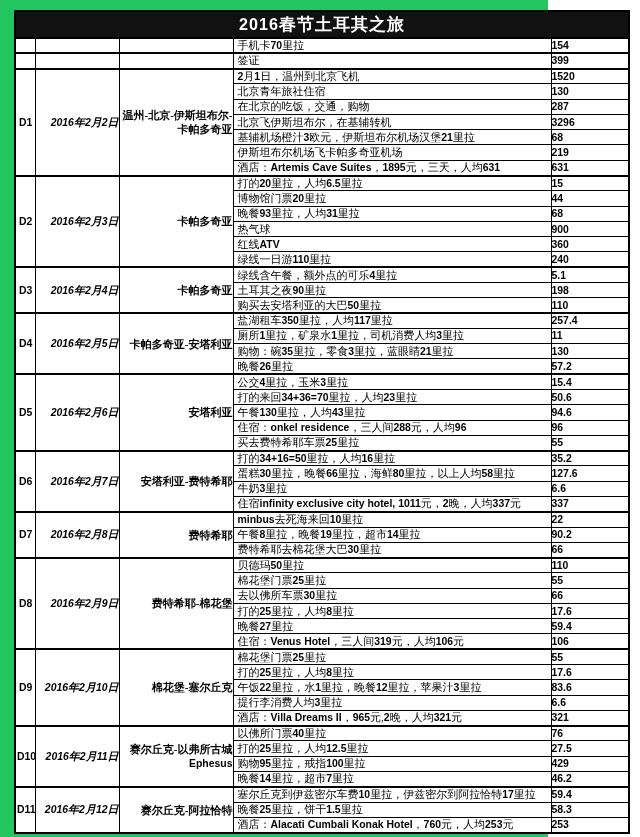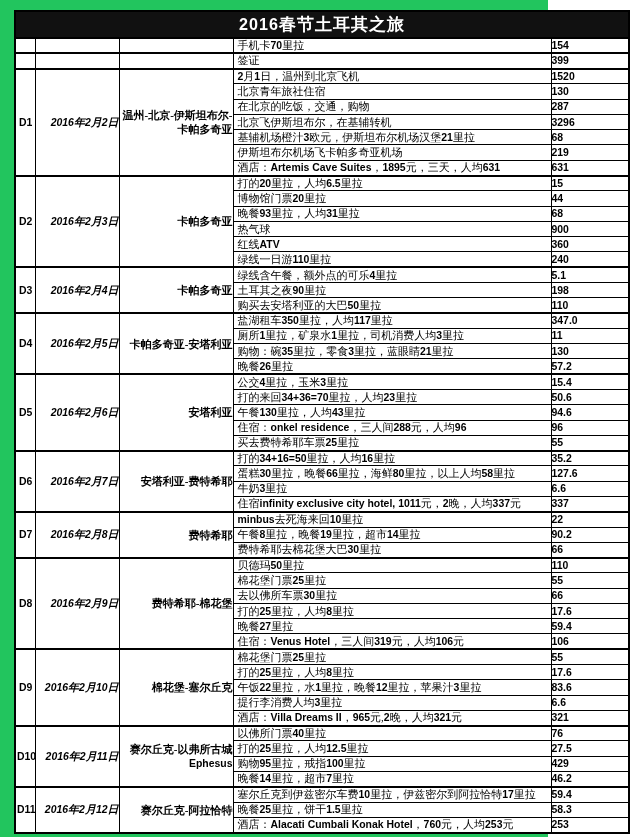--- a/index.html
+++ b/index.html
@@ -163,21 +163,21 @@
         </tr>
         <tr>
           <td class="desc">购买去安塔利亚的大巴<span class="lat">50</span>里拉</td>
           <td class="amt"><span class="lat">110</span></td>
         </tr>
         <tr class="group-start">
           <td class="day" rowspan="4"><span class="lat">D4</span></td>
           <td class="date" rowspan="4"><span class="lat">2016</span>年<span class="lat">2</span>月<span class="lat">5</span>日</td>
           <td class="route" rowspan="4">卡帕多奇亚-安塔利亚</td>
           <td class="desc">盐湖租车<span class="lat">350</span>里拉，人均<span class="lat">117</span>里拉</td>
-          <td class="amt"><span class="lat">347.0</span></td>
+          <td class="amt"><span class="lat">257.4</span></td>
         </tr>
         <tr>
           <td class="desc">厕所<span class="lat">1</span>里拉，矿泉水<span class="lat">1</span>里拉，司机消费人均<span class="lat">3</span>里拉</td>
           <td class="amt"><span class="lat">11</span></td>
         </tr>
         <tr>
           <td class="desc">购物：碗<span class="lat">35</span>里拉，零食<span class="lat">3</span>里拉，蓝眼睛<span class="lat">21</span>里拉</td>
           <td class="amt"><span class="lat">130</span></td>
         </tr>
         <tr>

